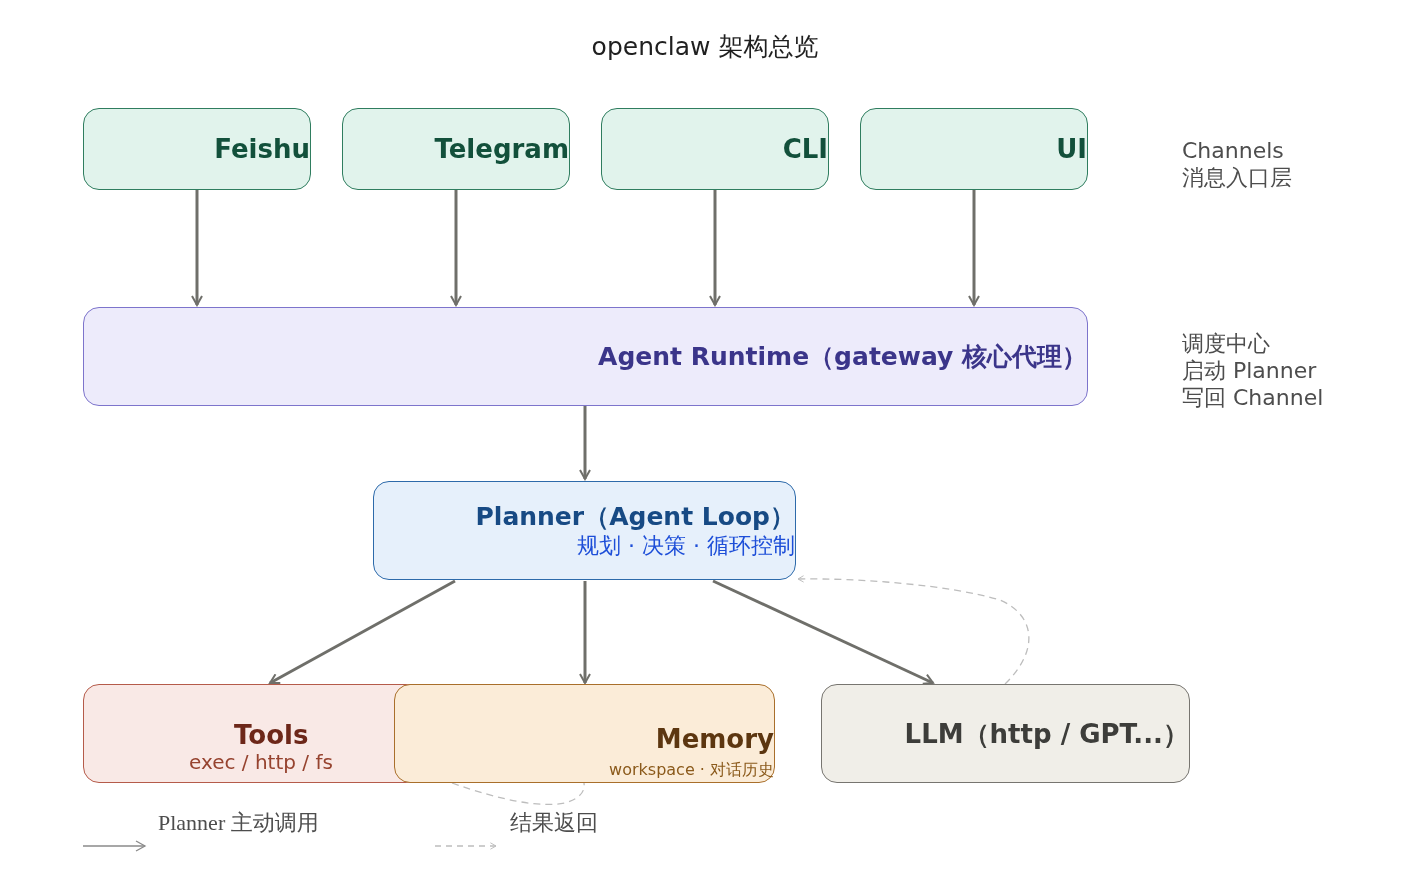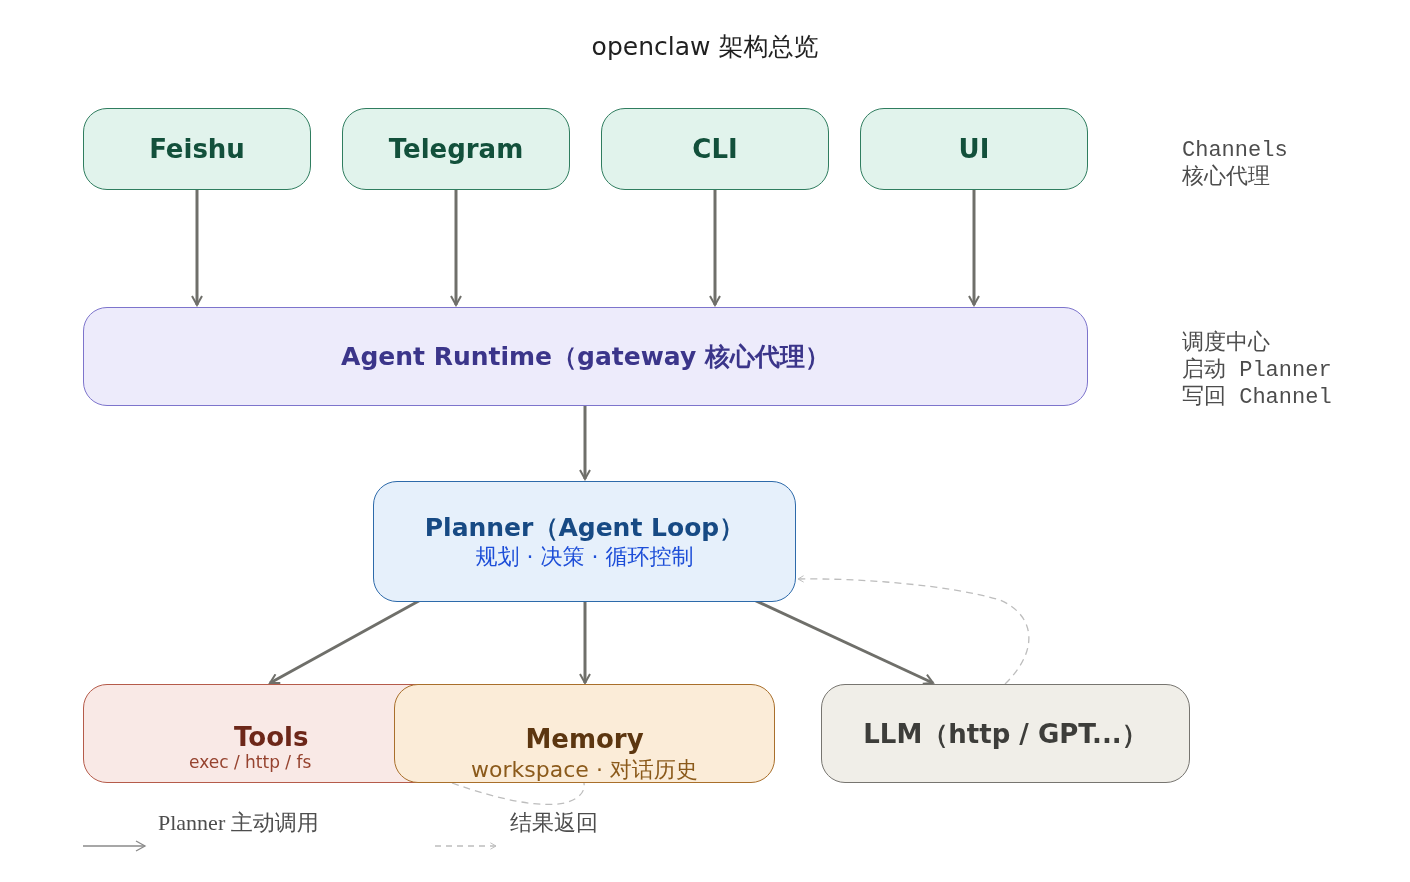--- a/index.html
+++ b/index.html
@@ -1,39 +1,39 @@
 <!DOCTYPE html>
 <html><head>
 <meta charset="utf-8">
 <style>
   html, body { margin: 0; padding: 0; background: #ffffff; }
   body { width: 1410px; height: 882px; position: relative; overflow: hidden;
          font-family: "DejaVu Sans", "Liberation Sans", sans-serif; }
   .title { position: absolute; left: 0; width: 1410px; top: 30px; text-align: center;
            font-size: 25px; font-weight: normal; color: #1f1f1f; }
-  .box { position: absolute; box-sizing: border-box; border-radius: 24px;
-         display: flex; flex-direction: column; align-items: center; justify-content: center; text-align: center; }
+  .box { position: absolute; box-sizing: border-box; border-radius: 16px;
+         display: flex; flex-direction: column; align-items: flex-end; justify-content: center; text-align: center; }
   .channel { top: 108px; width: 228px; height: 82px; background: #e1f3ec; border: 1.5px solid #2f7d5f; }
   .channel .lbl { font-size: 26px; font-weight: bold; color: #12503b; }
   .runtime { left: 83px; top: 307px; width: 1005px; height: 99px; background: #edebfb; border: 1.5px solid #7d74cc; }
   .runtime .lbl { font-size: 25px; font-weight: bold; color: #3b358a; }
-  .planner { left: 373px; top: 481px; width: 423px; height: 121px; background: #e6f0fb; border: 1.5px solid #2d6aaa; }
+  .planner { left: 373px; top: 481px; width: 423px; height: 99px; background: #e6f0fb; border: 1.5px solid #2d6aaa; }
   .planner .lbl { font-size: 25px; font-weight: bold; color: #174a84; line-height: 30px; }
   .planner .sub { font-size: 22px; color: #1d4ed8; line-height: 28px; }
   .tools { left: 83px; top: 684px; width: 370px; height: 99px; background: #f9e9e6; border: 1.5px solid #b55b4a; }
   .tools .inner { position: absolute; left: 0; width: 370px; top: 12px; height: 99px; display:flex; flex-direction:column; align-items:flex-start; justify-content:center; }
   .tools .lbl { font-size: 26px; font-weight: bold; color: #6d2719; width: 370px; padding-left: 0; text-align: left; margin-left: 150px; }
-  .tools .sub { font-size: 17px; color: #96432f; margin-left: 105px; }
+  .tools .sub { font-size: 20px; color: #96432f; margin-left: 105px; }
   .memory { left: 394px; top: 684px; width: 381px; height: 99px; background: #fbecd8; border: 1.5px solid #a96f2b; }
   .memory .lbl { font-size: 26px; font-weight: bold; color: #5c3610; line-height: 32px; margin-top: 41px; }
-  .memory .sub { font-size: 22px; color: #8b5a1b; line-height: 30px; }
+  .memory .sub { font-size: 16px; color: #8b5a1b; line-height: 30px; }
   .llm { left: 821px; top: 684px; width: 369px; height: 99px; background: #f0eee8; border: 1.5px solid #777570; }
   .llm .lbl { font-size: 26px; font-weight: bold; color: #3d3d3a; line-height: 32px; }
   .llm .sub { font-size: 22px; color: #5e5d59; line-height: 30px; }
-  .side { position: absolute; left: 1182px; font-size: 22px; color: #4d4d4d; line-height: 27px; font-family: Liberation Mono, monospace; }
+  .side { position: absolute; left: 1182px; font-size: 22px; color: #4d4d4d; line-height: 27px; }
   .side div { white-space: nowrap; }
   .legend { position: absolute; top: 808px; font-size: 22px; color: #4d4d4d; white-space: nowrap; font-family: Liberation Serif, serif; }
   svg.wires { position: absolute; left: 0; top: 0; }
 </style>
 </head>
 <body>
 
 <div class="title">openclaw 架构总览</div>
 
 <svg class="wires" width="1410" height="882">
@@ -100,21 +100,21 @@
   <span class="lbl">Memory</span>
   <span class="sub">workspace · 对话历史</span>
 </div>
 
 <div class="box llm">
   <span class="lbl">LLM（http / GPT...）</span>
 </div>
 
 <div class="side" style="top:137px">
   <div>Channels</div>
-  <div>核心代理</div>
+  <div>消息入口层</div>
 </div>
 <div class="side" style="top:330px">
   <div>调度中心</div>
   <div>启动 Planner</div>
   <div>写回 Channel</div>
 </div>
 
 <div class="legend" style="left:158px">Planner 主动调用</div>
 <div class="legend" style="left:510px">结果返回</div>
 

